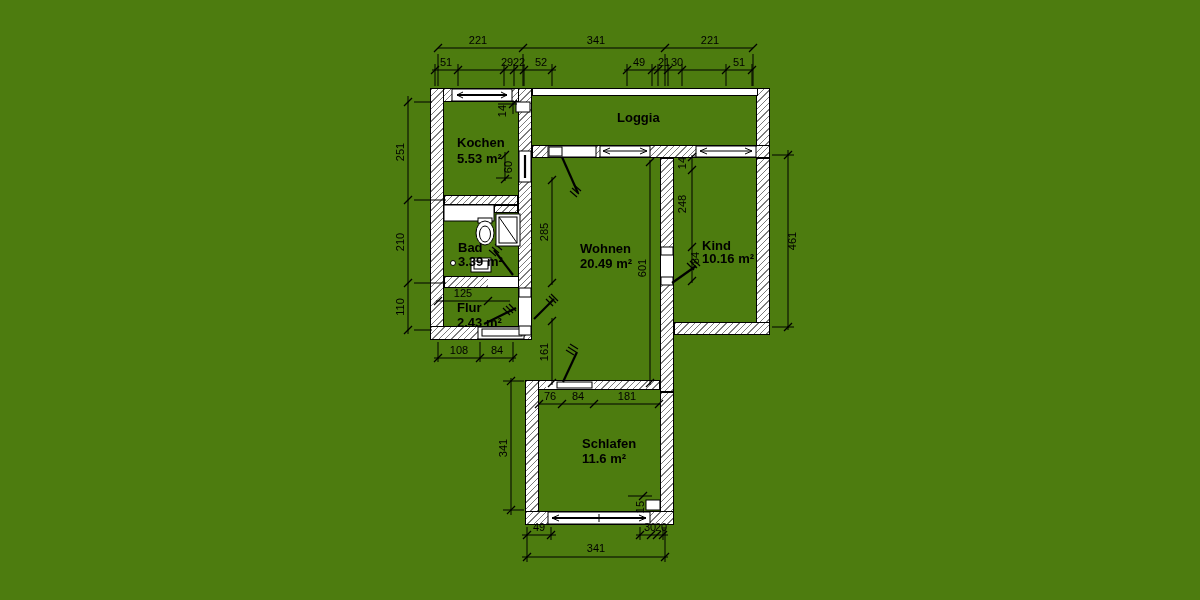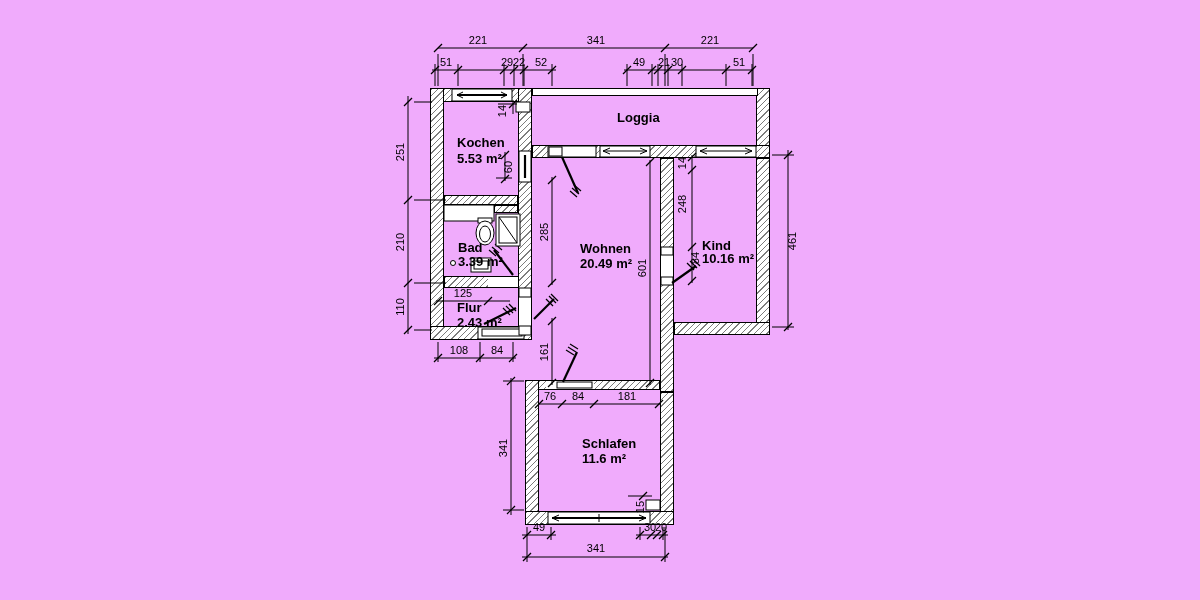--- a/index.html
+++ b/index.html
@@ -1,16 +1,16 @@
 <!DOCTYPE html>
 <html><head>
 <meta charset="utf-8">
 <style>
   html,body{margin:0;padding:0;background:#fff;}
-  #canvas{position:relative;width:1200px;height:600px;background:#f0abfc;overflow:hidden;
+  #canvas{position:relative;width:1200px;height:600px;background:#4d7c0f;overflow:hidden;
           font-family:"Liberation Sans",sans-serif;}
   .wall{position:absolute;box-sizing:border-box;border:1px solid #000;background-color:#fff;
         background-image:repeating-linear-gradient(135deg,#7d7d7d 0,#7d7d7d 1px,transparent 1px,transparent 4.5px);}
   .thinwall{position:absolute;box-sizing:border-box;border:1px solid #000;background:#fff;}
   svg{position:absolute;top:0;left:0;}
   .ln{stroke:#000;stroke-width:1;fill:none;}
   .ln2{stroke:#000;stroke-width:2.2;fill:none;}
   .tk{stroke:#000;stroke-width:1.2;fill:none;}
   .wht{fill:#fff;stroke:#000;stroke-width:1;}
   .fx{fill:#fff;stroke:#000;stroke-width:1;}

